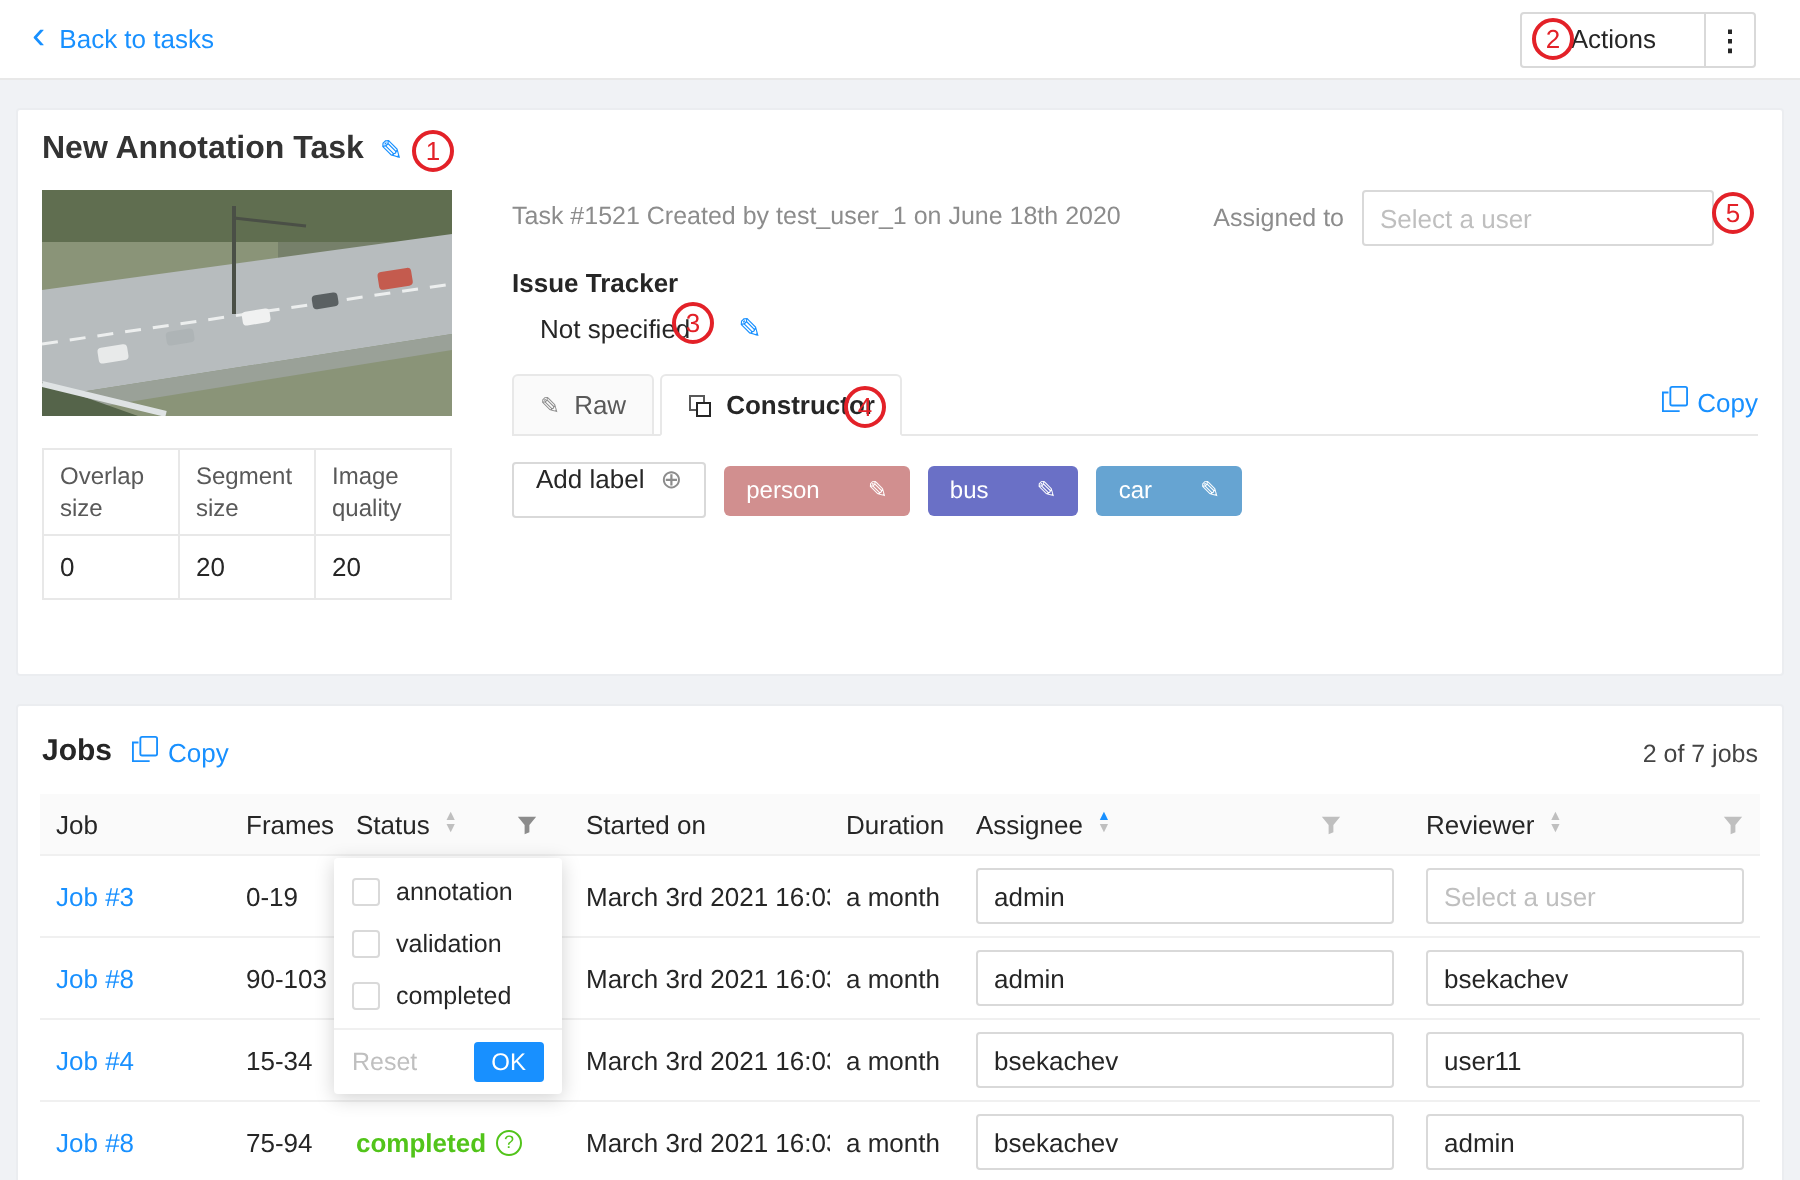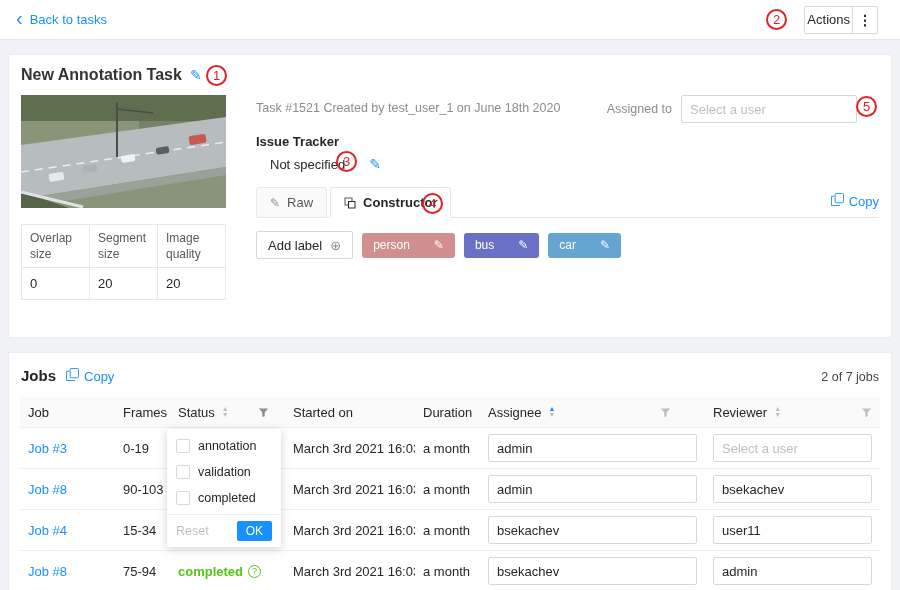--- a/index.html
+++ b/index.html
@@ -5,21 +5,21 @@
   *{box-sizing:border-box;margin:0;padding:0}
   html,body{width:900px;height:590px}
   body{position:relative;background:#f0f2f5;font-family:"Liberation Sans",sans-serif;font-size:13px;color:#262626;overflow:hidden}
 
   
   .topbar{position:absolute;left:0;top:0;width:900px;height:40px;background:#fff;border-bottom:1px solid #e8e8e8;display:flex;align-items:center;justify-content:space-between;padding:0 16px;z-index:2}
   .back{display:flex;align-items:center;gap:7px;color:#1890ff;cursor:pointer}
   .chev{font-size:20px;line-height:1;margin-top:-3px}
   .actions{display:flex;margin-right:6px}
   .btn{height:28px;background:#fff;border:1px solid #d9d9d9;font-size:13px;color:#262626;font-family:inherit;cursor:pointer}
-  .actions-btn{border-radius:2px 0 0 2px;padding:0 2px}
+  .actions-btn{border-radius:2px 0 0 2px;padding:0 24px}
   .kebab-btn{border-radius:0 2px 2px 0;width:26px;margin-left:-1px;font-weight:bold;font-size:14px}
 
   
   .card{position:absolute;left:8px;width:884px;background:#fff;border:1px solid #ebedf0;border-radius:2px}
   .card-task{top:54px;height:284px}
   .card-jobs{top:352px;height:246px}
 
   
   .task-title-row{position:absolute;left:12px;top:11px;display:flex;align-items:center;gap:8px}
   .task-title{font-size:16px;font-weight:600;color:#333}
@@ -38,21 +38,21 @@
   .it-value{position:absolute;left:261px;top:101px;display:flex;gap:24px;align-items:center;font-size:13px}
   .tabs-row{position:absolute;left:247px;top:130px;right:12px;display:flex;align-items:flex-end;border-bottom:1px solid #e8e8e8;height:33px}
   .tab{display:flex;align-items:center;gap:7px;padding:0 13px;height:31px;border:1px solid #e8e8e8;margin-bottom:-1px;background:#fafafa;color:#595959;border-radius:3px 3px 0 0;cursor:pointer;font-size:13px}
   .tab + .tab{margin-left:3px}
   .tab.active{background:#fff;color:#262626;font-weight:600;border-bottom-color:#fff}
   .tab-ico{font-size:12px;color:#8c8c8c;display:flex;align-items:center}
   .tab.active .tab-ico{color:#262626}
   .copy-link{display:flex;align-items:center;gap:5px;color:#1890ff;cursor:pointer;font-size:13px}
   .tabs-copy{margin-left:auto;padding-bottom:8px}
   .labels-row{position:absolute;left:247px;top:176px;display:flex;align-items:center;gap:9px}
-  .add-label{display:flex;align-items:center;gap:8px;height:28px;padding:0 11px;background:#fff;border:1px solid #d9d9d9;border-radius:2px;font-size:13px;font-family:inherit;color:#262626;cursor:pointer}
+  .add-label{display:flex;gap:8px;height:28px;padding:0 11px;background:#fff;border:1px solid #d9d9d9;border-radius:2px;font-size:13px;font-family:inherit;color:#262626;cursor:pointer}
   .plus{color:#8c8c8c;font-size:13px}
   .tag{display:inline-flex;align-items:center;gap:24px;height:25px;padding:0 11px;border-radius:3px;color:#fff;font-size:12px;cursor:pointer}
   .tag-pencil{color:#fff;font-size:12px;cursor:pointer}
 
   
   .jobs-header{position:absolute;left:12px;top:14px;right:12px;display:flex;align-items:flex-end;gap:10px}
   .jobs-title{font-size:15px;font-weight:700}
   .jobs-count{margin-left:auto;font-size:12.5px;color:#444}
   .jtable{position:absolute;left:11px;top:44px;width:860px}
   .jrow{display:grid;grid-template-columns:95px 55px 115px 130px 65px 225px 175px;align-items:center;border-bottom:1px solid #f0f0f0;height:41px}

